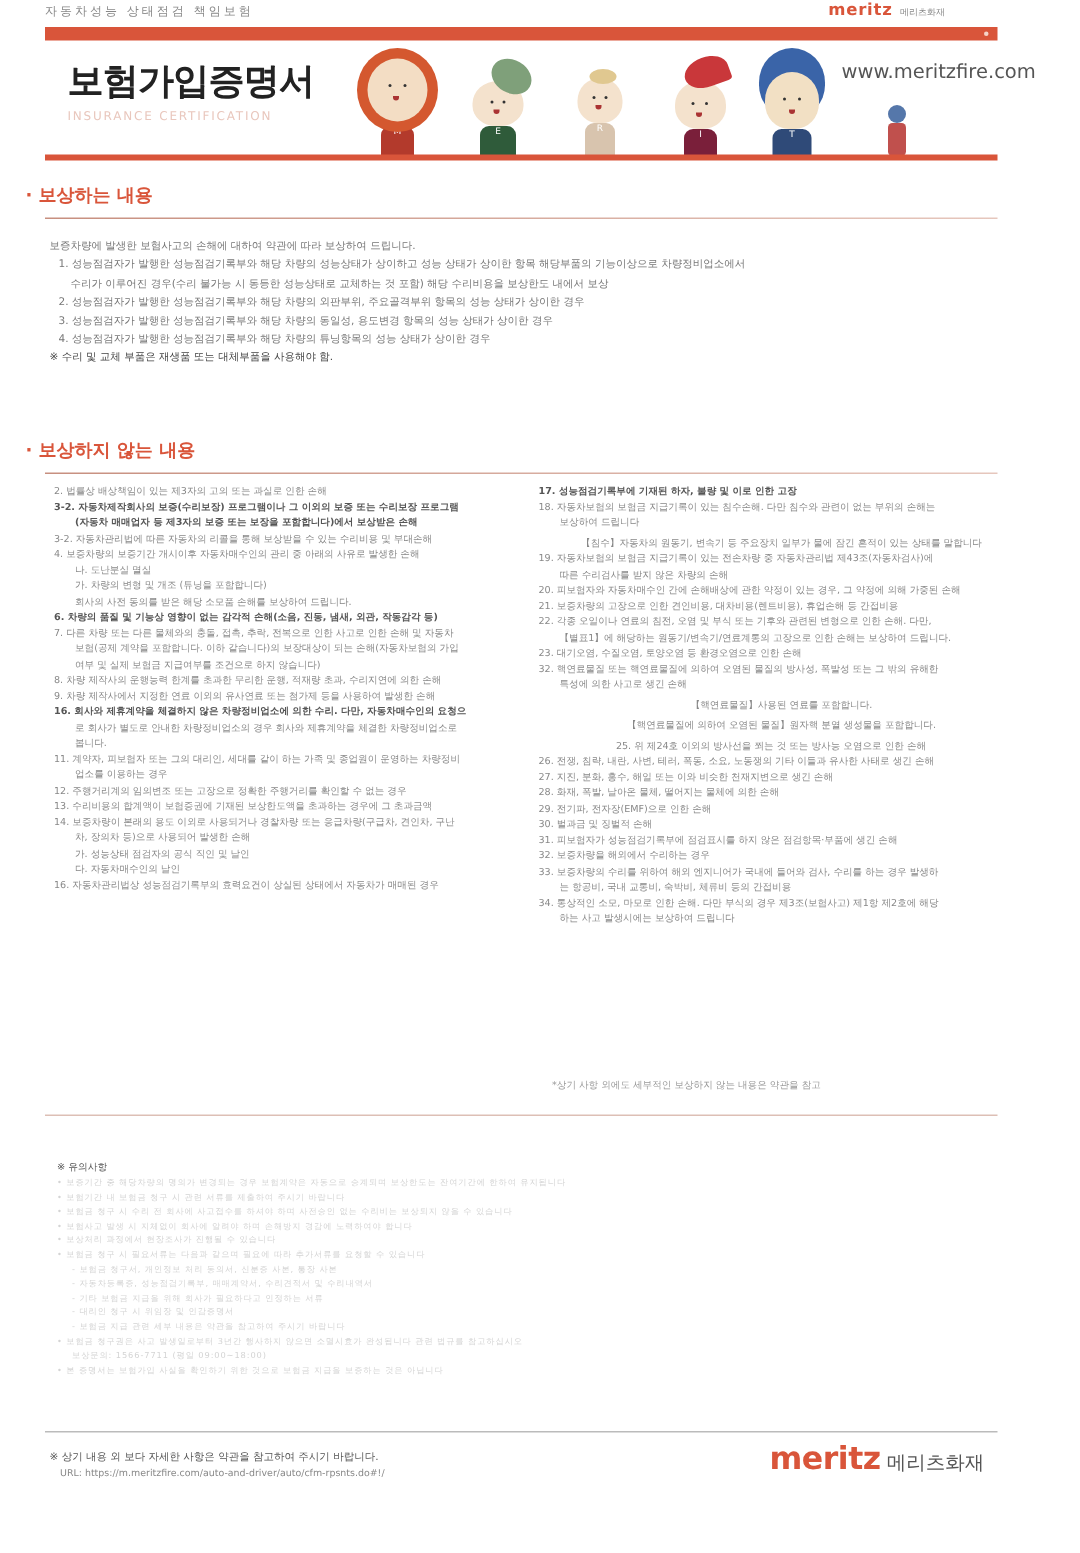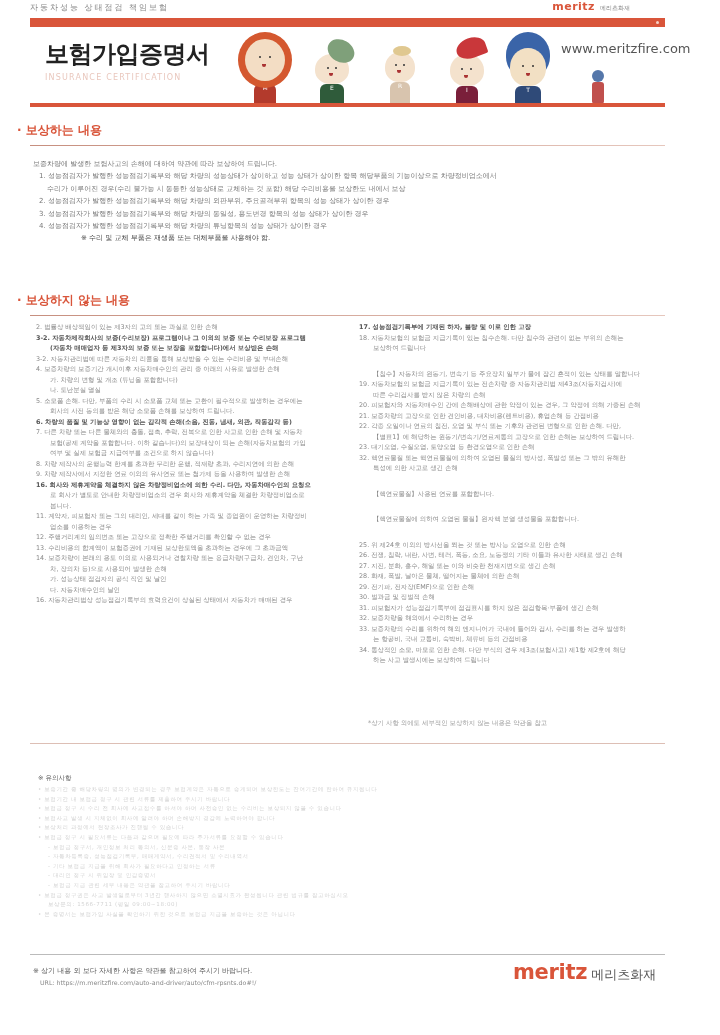--- a/index.html
+++ b/index.html
@@ -25,27 +25,27 @@
   .char .hair { position: absolute; border-radius: 50%; }
   .char .body { margin: 0 auto; border-radius: 6px 6px 0 0; color: #fff; font-size: 6px; text-align: center; }
   .char .eye { position: absolute; width: 2px; height: 2px; background: #333; border-radius: 50%; }
   .char .mouth { position: absolute; width: 4px; height: 3px; background: #a33; border-radius: 0 0 4px 4px; }
 
   .sec-title { position: absolute; left: 17px; font-size: 12px; font-weight: bold; color: #d9553a; }
   .sec-rule { position: absolute; left: 30px; width: 635px; height: 1px; background: linear-gradient(90deg, #c78f7f, #e6c7bd); }
 
   .cov { position: absolute; top: 158px; left: 33px; width: 640px; font-size: 7px; line-height: 12.4px; color: #777; }
   .cov .ind { padding-left: 12px; }
-  .cov .note { color: #444; margin-left: 48px; }
+  .cov .note { color: #444; }
 
   .col { position: absolute; font-size: 6.4px; line-height: 10.5px; color: #888; }
   .col .it { }
   .col .it.b { color: #555; font-weight: bold; }
   .col .sub { padding-left: 14px; }
-  .col .gap { margin-top: 15px; }
+  .col .gap { margin-top: 3px; text-align: center; }
 
   .rule-mid { position: absolute; top: 743px; left: 30px; width: 635px; height: 1px; background: #ddbfb5; }
 
   .notes { position: absolute; top: 774px; left: 38px; width: 620px; }
   .notes .h { font-size: 6.5px; color: #555; margin-bottom: 2px; }
   .notes .ln { font-size: 5.5px; line-height: 9.6px; color: #d4d4d4; white-space: nowrap; overflow: hidden; letter-spacing: 0.6px; }
   .notes .ln.sub { padding-left: 10px; }
 
   .rule-foot { position: absolute; top: 954px; left: 30px; width: 635px; height: 1px; background: #bbb; }
   .foot1 { position: absolute; top: 966px; left: 33px; font-size: 7px; color: #555; }
@@ -138,23 +138,22 @@
 
 <div class="sec-title" style="top:292px;">· 보상하지 않는 내용</div>
 <div class="sec-rule" style="top:315px;"></div>
 
 <div class="col" id="colL" style="top:322px; left:36px; width:320px;">
     <div class="it">2. 법률상 배상책임이 있는 제3자의 고의 또는 과실로 인한 손해</div>
     <div class="it b">3-2. 자동차제작회사의 보증(수리보장) 프로그램이나 그 이외의 보증 또는 수리보장 프로그램</div>
     <div class="it b sub">(자동차 매매업자 등 제3자의 보증 또는 보장을 포함합니다)에서 보상받은 손해</div>
     <div class="it">3-2. 자동차관리법에 따른 자동차의 리콜을 통해 보상받을 수 있는 수리비용 및 부대손해</div>
     <div class="it">4. 보증차량의 보증기간 개시이후 자동차매수인의 관리 중 아래의 사유로 발생한 손해</div>
+    <div class="it sub">나. 도난분실 멸실</div>
     <div class="it sub">가. 차량의 변형 및 개조 (튜닝을 포함합니다)</div>
-    <div class="it sub">나. 도난분실 멸실</div>
-    <div class="it">5. 소모품 손해. 다만, 부품의 수리 시 소모품 교체 또는 교환이 필수적으로 발생하는 경우에는</div>
     <div class="it sub">회사의 사전 동의를 받은 해당 소모품 손해를 보상하여 드립니다.</div>
     <div class="it b">6. 차량의 품질 및 기능상 영향이 없는 감각적 손해(소음, 진동, 냄새, 외관, 작동감각 등)</div>
     <div class="it">7. 다른 차량 또는 다른 물체와의 충돌, 접촉, 추락, 전복으로 인한 사고로 인한 손해 및 자동차</div>
     <div class="it sub">보험(공제 계약을 포함합니다. 이하 같습니다)의 보장대상이 되는 손해(자동차보험의 가입</div>
     <div class="it sub">여부 및 실제 보험금 지급여부를 조건으로 하지 않습니다)</div>
     <div class="it">8. 차량 제작사의 운행능력 한계를 초과한 무리한 운행, 적재량 초과, 수리지연에 의한 손해</div>
     <div class="it">9. 차량 제작사에서 지정한 연료 이외의 유사연료 또는 첨가제 등을 사용하여 발생한 손해</div>
     <div class="it b">16. 회사와 제휴계약을 체결하지 않은 차량정비업소에 의한 수리. 다만, 자동차매수인의 요청으</div>
     <div class="it sub">로 회사가 별도로 안내한 차량정비업소의 경우 회사와 제휴계약을 체결한 차량정비업소로</div>
     <div class="it sub">봅니다.</div>

